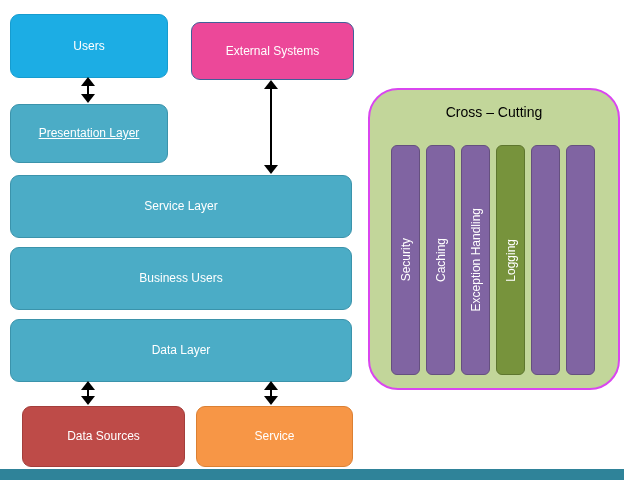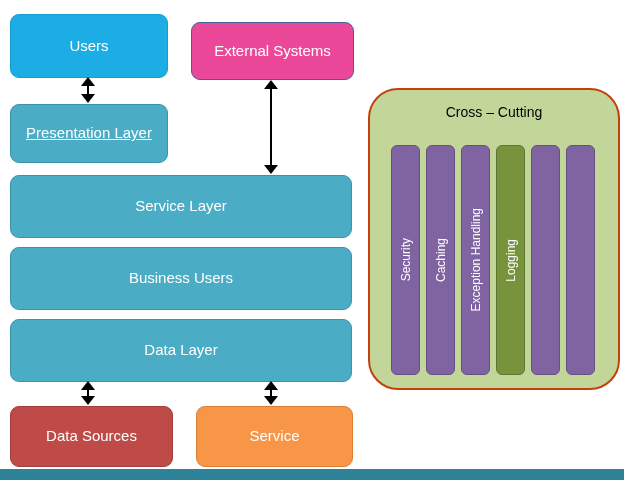--- a/index.html
+++ b/index.html
@@ -3,36 +3,36 @@
 <meta charset="utf-8">
 <style>
   html,body { margin:0; padding:0; background:#fff; }
   .canvas {
     position:relative; width:624px; height:480px; background:#ffffff;
     overflow:hidden; font-family:"Liberation Sans", sans-serif;
   }
   .box {
     position:absolute; border-radius:9px; color:#fff;
     display:flex; align-items:center; justify-content:center;
-    text-align:center; font-size:15px; line-height:1.25;
+    text-align:center; font-size:12px; line-height:1.25;
   }
   .users        { left:10px;  top:14px;  width:156px; height:62px; background:#1CADE4; border:1px solid #169ccf; }
   .external     { left:191px; top:22px;  width:161px; height:56px; background:#ec4899; border:1px solid #3f6099; }
   .teal         { background:#4BACC6; border:1px solid #3b93ab; }
   .presentation { left:10px;  top:104px; width:156px; height:57px;text-decoration:underline; }
   .service      { left:10px;  top:175px; width:340px; height:61px; }
   .business     { left:10px;  top:247px; width:340px; height:61px; }
   .datalayer    { left:10px;  top:319px; width:340px; height:61px; }
-  .datasources  { left:10px;  top:406px; width:161px; height:59px; background:#BE4B48; border:1px solid #a33e3b; }
+  .datasources  { left:22px;  top:406px; width:161px; height:59px; background:#BE4B48; border:1px solid #a33e3b; }
   .servicesbox  { left:196px; top:406px; width:155px; height:59px; background:#F79646; border:1px solid #db8033; }
   .blk { display:block; }
 
   .cross {
     position:absolute; left:368px; top:88px; width:248px; height:298px;
-    background:#C2D69A; border:2px solid #c2410c; border-radius:30px;
+    background:#C2D69A; border:2px solid #d946ef; border-radius:30px;
   }
   .cross-title {
     position:absolute; top:14px; left:0; width:100%;
     text-align:center; color:#000; font-size:14px;
   }
   .bar {
     position:absolute; top:55px; width:27px; height:228px;
     background:#8064A2; border:1px solid #65507f; border-radius:6px;
     color:#fff; display:flex; align-items:center; justify-content:center;
   }

